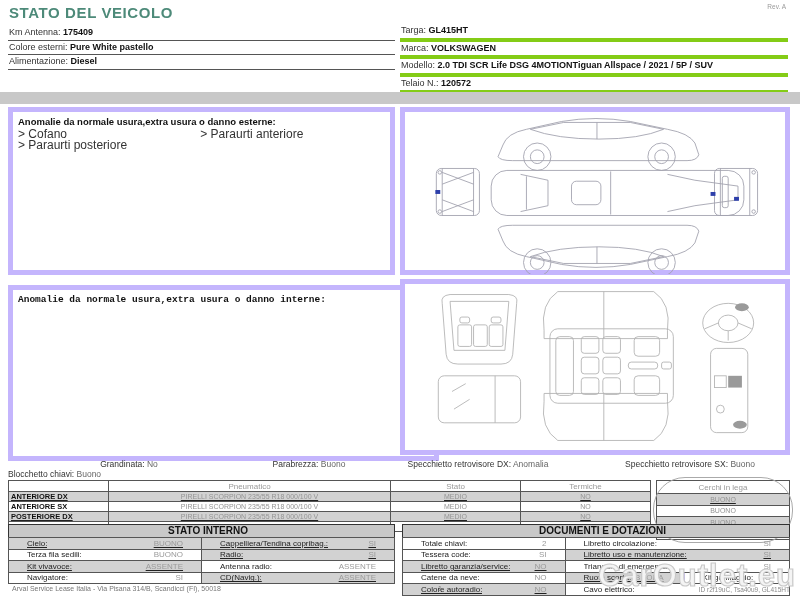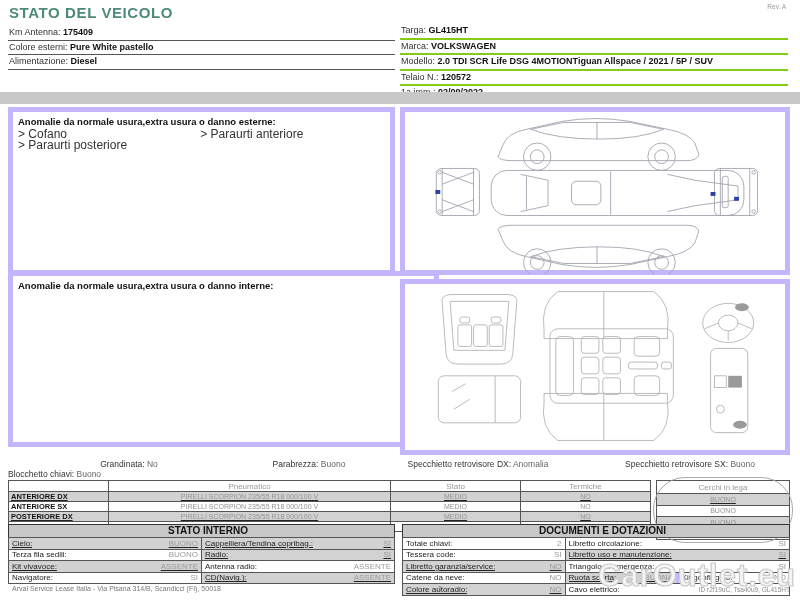--- a/index.html
+++ b/index.html
@@ -5,27 +5,27 @@
   html,body{margin:0;padding:0;background:#e8e8e8;}
   .page{position:relative;width:800px;height:600px;background:#ffffff;overflow:hidden;
         font-family:"Liberation Sans","DejaVu Sans",sans-serif;color:#222;}
   .title{position:absolute;left:9px;top:4px;font-size:15px;font-weight:bold;
          letter-spacing:.6px;color:#4d8a79;}
   .rev{position:absolute;right:14px;top:3px;font-size:6.5px;color:#999;}
   .vcol{position:absolute;top:26px;}
   .vcol.left{left:8px;width:387px;}
   .vcol.right{left:400px;width:388px;top:24px;}
   .vrow{font-size:9px;line-height:11.5px;padding:1px 0 1px 1px;border-bottom:1px solid #555;}
-  .vcol.right .vrow{border-bottom:2px solid #84cc16;}
+  .vcol.right .vrow{border-bottom:4px solid #84cc16;}
   .vlabel{color:#333;}
   .vvalue{font-weight:bold;color:#111;}
   .grayband{position:absolute;left:0;top:92px;width:800px;height:12px;background:#c8c8c8;}
   .panel{position:absolute;border:5px solid #c4b5fd;background:#fff;box-sizing:border-box;}
   .p-ext-l{left:8px;top:107px;width:387px;height:168px;}
-  .p-int-l{left:8px;top:271px;width:431px;height:176px;}
+  .p-int-l{left:8px;top:285px;width:431px;height:176px;font-family:Liberation Mono, monospace;}
   .p-ext-r{left:400px;top:107px;width:390px;height:168px;}
   .p-int-r{left:400px;top:279px;width:390px;height:176px;}
   .pan-head{font-size:9.5px;font-weight:bold;color:#111;padding:4px 0 2px 5px;}
   .an-cols{display:flex;padding-left:5px;}
   .an-col{width:49%;font-size:12px;color:#333;line-height:11px;}
   .diagwrap{width:100%;height:100%;display:flex;align-items:center;justify-content:center;}
   .cond{position:absolute;left:8px;width:784px;font-size:8.5px;color:#333;}
   .cond1{top:459px;display:flex;text-align:center;}
   .cond2{top:469px;}
   .cond .c0{width:242px;} .cond .c1{width:118px;} .cond .c2{width:220px;} .cond .c3{flex:1;}
@@ -41,21 +41,21 @@
           outline:1px solid #aaa;outline-offset:2px;border-radius:29px;}
   .cerchi th{font-size:8px;font-weight:normal;color:#999;border:1px solid #555;height:10px;}
   .cerchi td{border:1px solid #555;font-size:7px;height:8.6px;color:#949494;text-align:center;}
   
   .btable{position:absolute;border-collapse:collapse;table-layout:fixed;}
   .btable caption{background:#c8c8c8;border:1px solid #333;border-bottom:none;
       font-size:10px;font-weight:bold;color:#111;height:12px;line-height:12px;padding-left:13px;}
   .st{left:8px;top:524px;width:387px;}
   .dt{left:402px;top:524px;width:388px;}
   .btable td{border:1px solid #555;font-size:8px;height:10.5px;padding:0;}
-  .pair{display:flex;justify-content:space-between;padding:0 3px;}
+  .pair{display:flex;justify-content:space-between;padding:0 18px;}
   .pl{color:#222;white-space:nowrap;overflow:hidden;}
   .pv{color:#9a9a9a;white-space:nowrap;padding-left:4px;}
   .subcells{display:flex;height:100%;}
   .subcells .sc{flex:1;box-sizing:border-box;}
   .subcells .sc + .sc{border-left:3px solid #c4b5fd;}
   .footer{position:absolute;left:12px;top:585px;font-size:7px;color:#777;}
   .pageno{position:absolute;left:438px;top:585px;font-size:7px;color:#777;}
   .watermark{position:absolute;right:4px;top:558px;font-size:31px;font-weight:bold;
       letter-spacing:1px;color:#f4f4f4;-webkit-text-stroke:1.2px #c9c9c9;z-index:2;}
   .docid{position:absolute;right:10px;top:586px;font-size:6.5px;color:#8a8a8a;z-index:3;}

